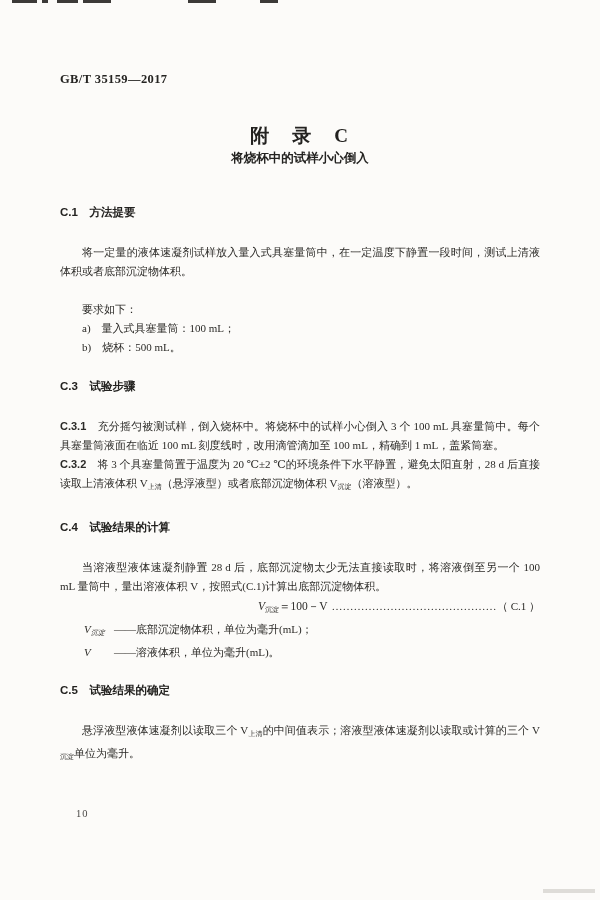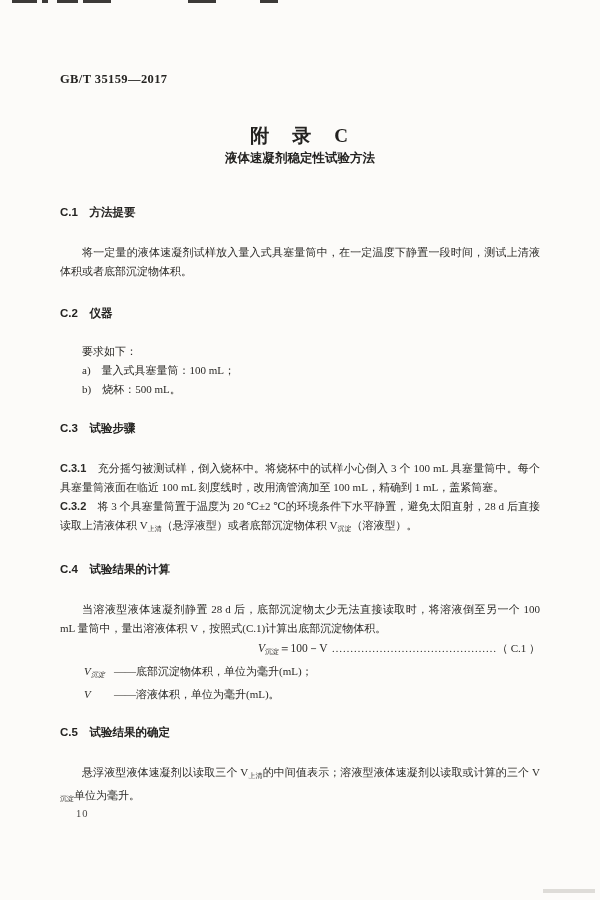--- a/index.html
+++ b/index.html
@@ -72,27 +72,26 @@
   <div class="artifact" style="left:188px;width:28px;"></div>
   <div class="artifact" style="left:260px;width:18px;"></div>
   <div class="corner-mark" style="left:543px;top:889px;width:52px;height:4px;"></div>
 
   <div class="content">
 
     <div class="std-code">GB/T 35159—2017</div>
 
     <div class="title-block">
       <div class="title-main">附　录　C</div>
-      <div class="title-name">液体速凝剂稳定性试验方法</div>
+      <div class="title-name">将烧杯中的试样小心倒入</div>
     </div>
 
     <h3 class="sec-heading h-c1">C.1　方法提要</h3>
     <p class="para">将一定量的液体速凝剂试样放入量入式具塞量筒中，在一定温度下静置一段时间，测试上清液体积或者底部沉淀物体积。</p>
 
-    <h3 class="sec-heading h-c2">C.2　仪器</h3>
     <p class="para tight list-item">要求如下：</p>
     <p class="list-item"><span>a)</span>　<span>量入式具塞量筒：100 mL；</span></p>
     <p class="list-item"><span>b)</span>　<span>烧杯：500 mL。</span></p>
 
     <h3 class="sec-heading h-c3">C.3　试验步骤</h3>
     <p class="clause"><span class="clause-num">C.3.1</span>　<span>充分摇匀被测试样，倒入烧杯中。将烧杯中的试样小心倒入 3 个 100 mL 具塞量筒中。每个具塞量筒液面在临近 100 mL 刻度线时，改用滴管滴加至 100 mL，精确到 1 mL，盖紧筒塞。</span></p>
     <p class="clause" style="margin-top:0;"><span class="clause-num">C.3.2</span>　<span>将 3 个具塞量筒置于温度为 20 ℃±2 ℃的环境条件下水平静置，避免太阳直射，28 d 后直接读取上清液体积 V</span><span class="sub">上清</span><span>（悬浮液型）或者底部沉淀物体积 V</span><span class="sub">沉淀</span><span>（溶液型）。</span></p>
 
     <h3 class="sec-heading h-c4">C.4　试验结果的计算</h3>
     <p class="para">当溶液型液体速凝剂静置 28 d 后，底部沉淀物太少无法直接读取时，将溶液倒至另一个 100 mL 量筒中，量出溶液体积 V，按照式(C.1)计算出底部沉淀物体积。</p>

